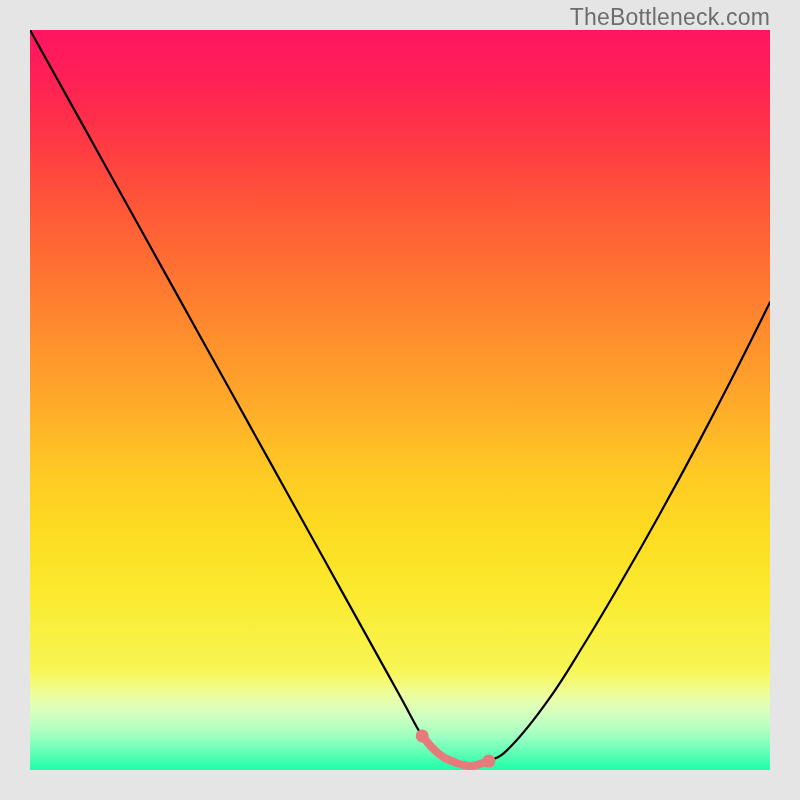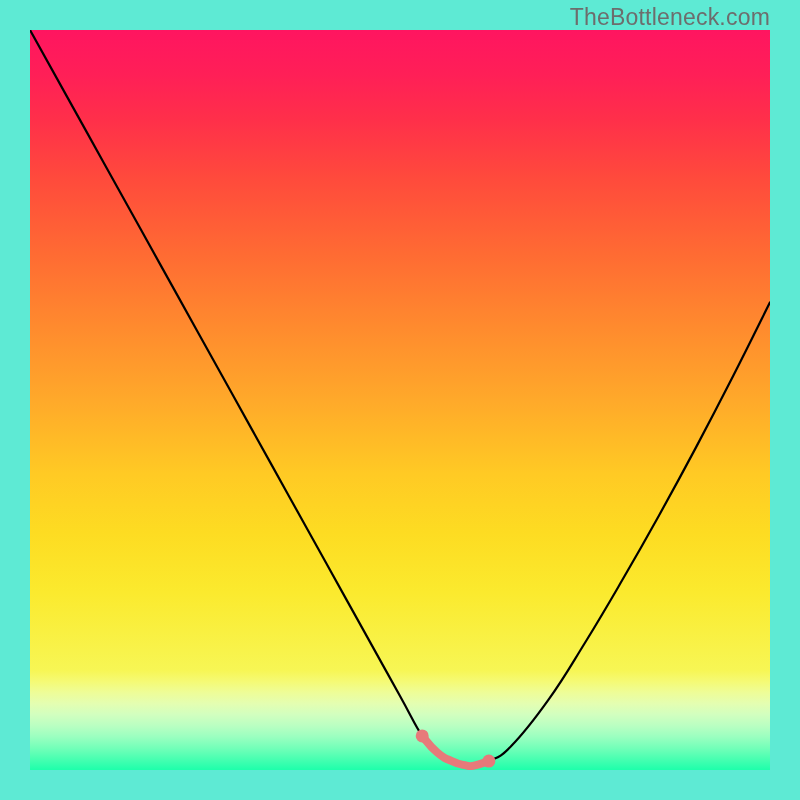--- a/index.html
+++ b/index.html
@@ -8,21 +8,21 @@
     width: 800px;
     height: 800px;
     background: #000;
     overflow: hidden;
     font-family: Arial, Helvetica, sans-serif;
   }
   .frame {
     position: relative;
     width: 800px;
     height: 800px;
-    background: #5eead4;
+    background: #e5e5e5;
   }
   .plot-area {
     position: absolute;
     left: 30px;
     top: 30px;
     width: 740px;
     height: 740px;
     
     background: linear-gradient(
       to bottom,

